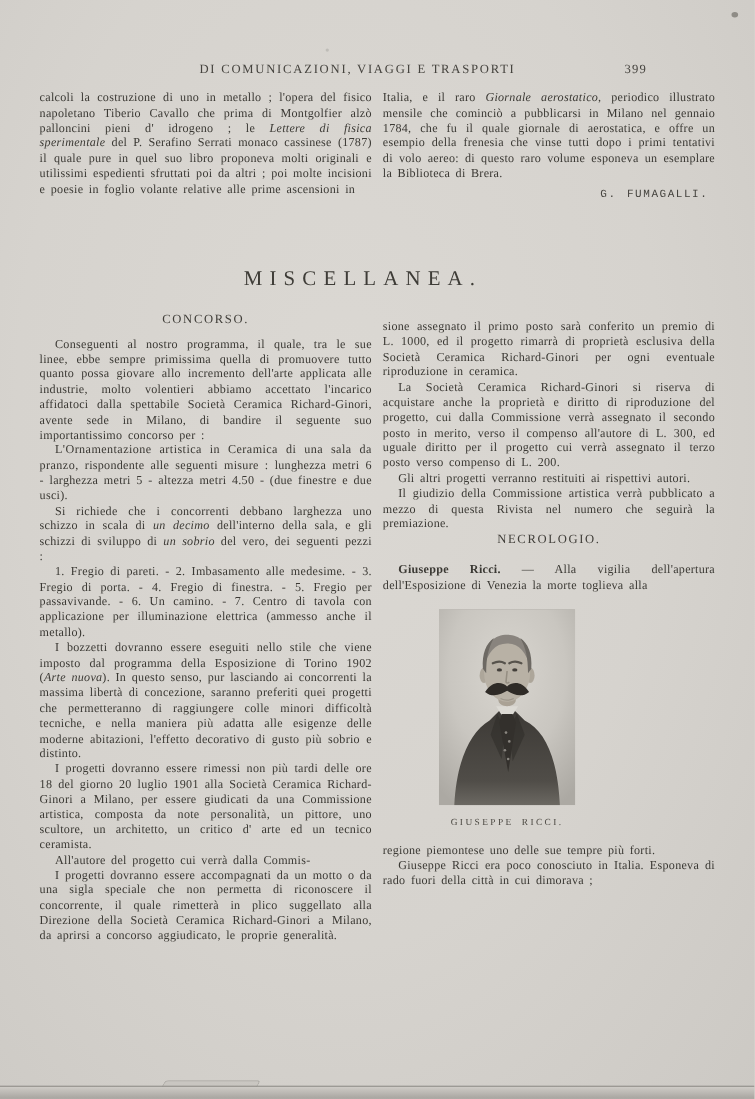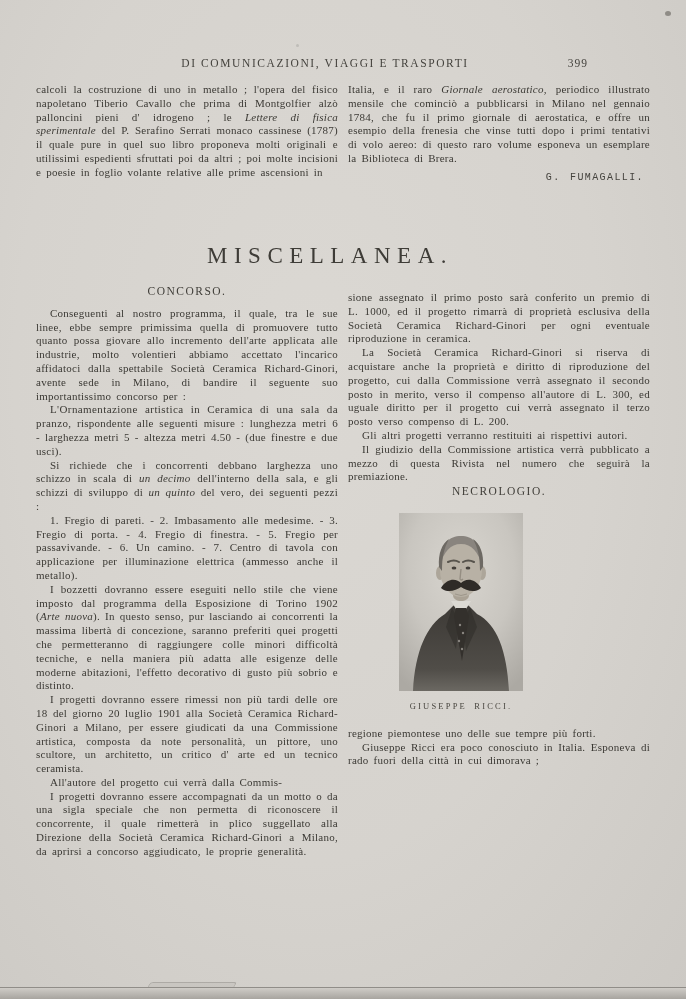--- a/index.html
+++ b/index.html
@@ -25,21 +25,21 @@
   .col-right-top{left:348px;top:83px;}
   .col-left-main{left:36px;top:285px;}
   .col-right-main{left:348px;top:291px;}
   p{margin:0;}
   .ind{text-indent:14px;}
   .it{font-style:italic;}
   .bold{font-weight:bold;}
   .lead{font-weight:normal;font-size:11px;letter-spacing:0.4px;}
   .section-title{
     position:absolute;top:243px;left:0;width:660px;text-align:center;
-    font-size:23px;letter-spacing:6.5px;color:#3e3c37;
+    font-size:19px;letter-spacing:6.5px;color:#3e3c37;
   }
   .subheading{
     text-align:center;font-size:11.5px;letter-spacing:1.5px;
     margin:0 0 8px 0;text-indent:0;color:#403e39;
   }
   .subheading.mid{margin:1px 0 13px 0;}
   .signature{
     text-align:right;padding-right:6px;margin-top:5px;
     font-size:10px;letter-spacing:1.4px;color:#45433e;font-family:Liberation Mono, monospace;
   }
@@ -71,45 +71,46 @@
 <div class="page">
 
   <div class="running-head">DI COMUNICAZIONI, VIAGGI E TRASPORTI</div>
   <div class="page-number">399</div>
 
   <div class="col col-left-top body-text">
     <p><span>calcoli la costruzione di uno in metallo ; l'opera del fisico napoletano Tiberio Cavallo che prima di Montgolfier alzò palloncini pieni d' idrogeno ; le </span><span class="it">Lettere di fisica sperimentale</span><span> del P. Serafino Serrati monaco cassinese (1787) il quale pure in quel suo libro proponeva molti originali e utilissimi espedienti sfruttati poi da altri ; poi molte incisioni e poesie in foglio volante relative alle prime ascensioni in</span></p>
   </div>
 
   <div class="col col-right-top body-text">
-    <p><span>Italia, e il raro </span><span class="it">Giornale aerostatico</span><span>, periodico illustrato mensile che cominciò a pubblicarsi in Milano nel gennaio 1784, che fu il primo giornale di aerostatica, e offre un esempio della frenesia che vinse tutti dopo i primi tentativi di volo aereo: di questo raro volume esponeva un esemplare la Biblioteca di Brera.</span></p>
+    <p><span>Italia, e il raro </span><span class="it">Giornale aerostatico</span><span>, periodico illustrato mensile che cominciò a pubblicarsi in Milano nel gennaio 1784, che fu il quale giornale di aerostatica, e offre un esempio della frenesia che vinse tutti dopo i primi tentativi di volo aereo: di questo raro volume esponeva un esemplare la Biblioteca di Brera.</span></p>
     <p class="signature">G. FUMAGALLI.</p>
   </div>
 
   <div class="section-title">MISCELLANEA.</div>
 
   <div class="col col-left-main body-text">
     <p class="subheading">CONCORSO.</p>
     <p class="ind">Conseguenti al nostro programma, il quale, tra le sue linee, ebbe sempre primissima quella di promuovere tutto quanto possa giovare allo incremento dell'arte applicata alle industrie, molto volentieri abbiamo accettato l'incarico affidatoci dalla spettabile Società Ceramica Richard-Ginori, avente sede in Milano, di bandire il seguente suo importantissimo concorso per :</p>
     <p class="ind"><span class="lead">L'Ornamentazione artistica in Ceramica di una sala da pranzo,</span><span> rispondente alle seguenti misure : lunghezza metri 6 - larghezza metri 5 - altezza metri 4.50 - (due finestre e due usci).</span></p>
-    <p class="ind"><span>Si richiede che i concorrenti debbano larghezza uno schizzo in scala di </span><span class="it">un decimo</span><span> dell'interno della sala, e gli schizzi di sviluppo di </span><span class="it">un quinto</span><span> del vero, dei seguenti pezzi :</span></p>
+    <p class="ind"><span>Si richiede che i concorrenti debbano larghezza uno schizzo in scala di </span><span class="it">un decimo</span><span> dell'interno della sala, e gli schizzi di sviluppo di </span><span class="it">un sobrio</span><span> del vero, dei seguenti pezzi :</span></p>
     <p class="ind">1. Fregio di pareti. - 2. Imbasamento alle medesime. - 3. Fregio di porta. - 4. Fregio di finestra. - 5. Fregio per passavivande. - 6. Un camino. - 7. Centro di tavola con applicazione per illuminazione elettrica (ammesso anche il metallo).</p>
     <p class="ind"><span>I bozzetti dovranno essere eseguiti nello stile che viene imposto dal programma della Esposizione di Torino 1902 (</span><span class="it">Arte nuova</span><span>). In questo senso, pur lasciando ai concorrenti la massima libertà di concezione, saranno preferiti quei progetti che permetteranno di raggiungere colle minori difficoltà tecniche, e nella maniera più adatta alle esigenze delle moderne abitazioni, l'effetto decorativo di gusto più sobrio e distinto.</span></p>
     <p class="ind">I progetti dovranno essere rimessi non più tardi delle ore 18 del giorno 20 luglio 1901 alla Società Ceramica Richard-Ginori a Milano, per essere giudicati da una Commissione artistica, composta da note personalità, un pittore, uno scultore, un architetto, un critico d' arte ed un tecnico ceramista.</p>
     <p class="ind">All'autore del progetto cui verrà dalla Commis-</p>
     <p class="ind">I progetti dovranno essere accompagnati da un motto o da una sigla speciale che non permetta di riconoscere il concorrente, il quale rimetterà in plico suggellato alla Direzione della Società Ceramica Richard-Ginori a Milano, da aprirsi a concorso aggiudicato, le proprie generalità.</p>
   </div>
 
   <div class="col col-right-main body-text">
     <p>sione assegnato il primo posto sarà conferito un premio di L. 1000, ed il progetto rimarrà di proprietà esclusiva della Società Ceramica Richard-Ginori per ogni eventuale riproduzione in ceramica.</p>
     <p class="ind">La Società Ceramica Richard-Ginori si riserva di acquistare anche la proprietà e diritto di riproduzione del progetto, cui dalla Commissione verrà assegnato il secondo posto in merito, verso il compenso all'autore di L. 300, ed uguale diritto per il progetto cui verrà assegnato il terzo posto verso compenso di L. 200.</p>
     <p class="ind">Gli altri progetti verranno restituiti ai rispettivi autori.</p>
     <p class="ind">Il giudizio della Commissione artistica verrà pubblicato a mezzo di questa Rivista nel numero che seguirà la premiazione.</p>
 
     <p class="subheading mid">NECROLOGIO.</p>
+    <p class="ind"><span class="bold">Giuseppe Ricci.</span><span> — Alla vigilia dell'apertura dell'Esposizione di Venezia la morte toglieva alla</span></p>
 
     <div class="photo-wrap">
       <svg class="photo-frame" width="124" height="178" viewBox="0 0 124 178" xmlns="http://www.w3.org/2000/svg" role="img">
         <defs>
           <radialGradient id="pbg" cx="50%" cy="32%" r="78%">
             <stop offset="0%" stop-color="#d8d5cf"></stop>
             <stop offset="55%" stop-color="#c9c6c0"></stop>
             <stop offset="100%" stop-color="#acA9a3"></stop>
           </radialGradient>
           <linearGradient id="suit" x1="0" y1="0" x2="0" y2="1">

